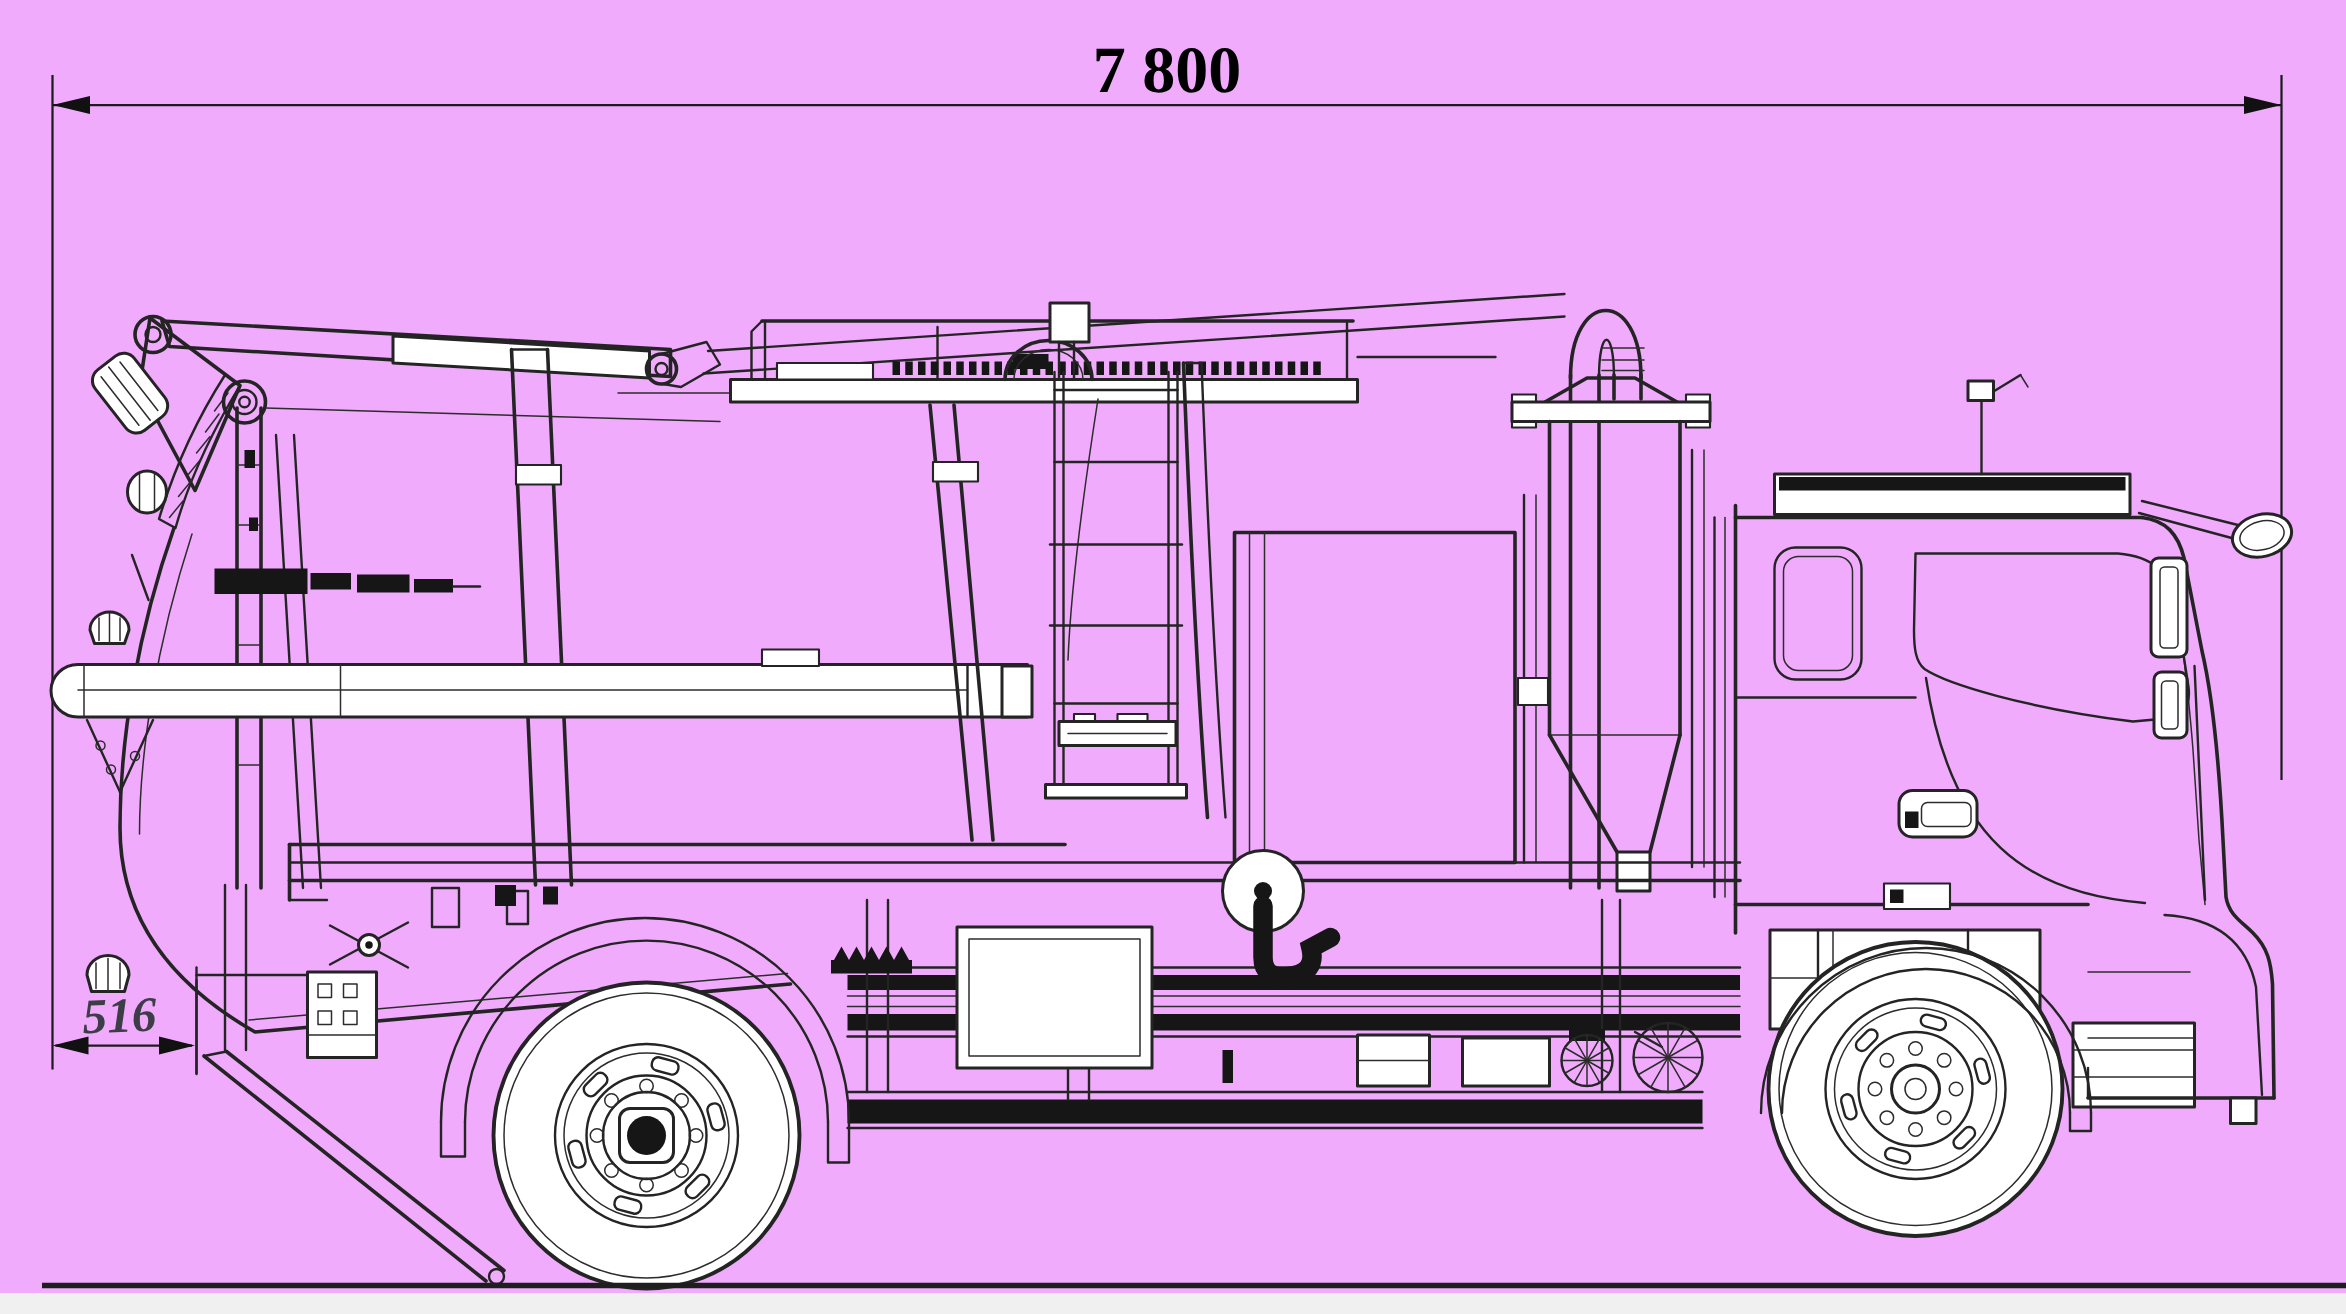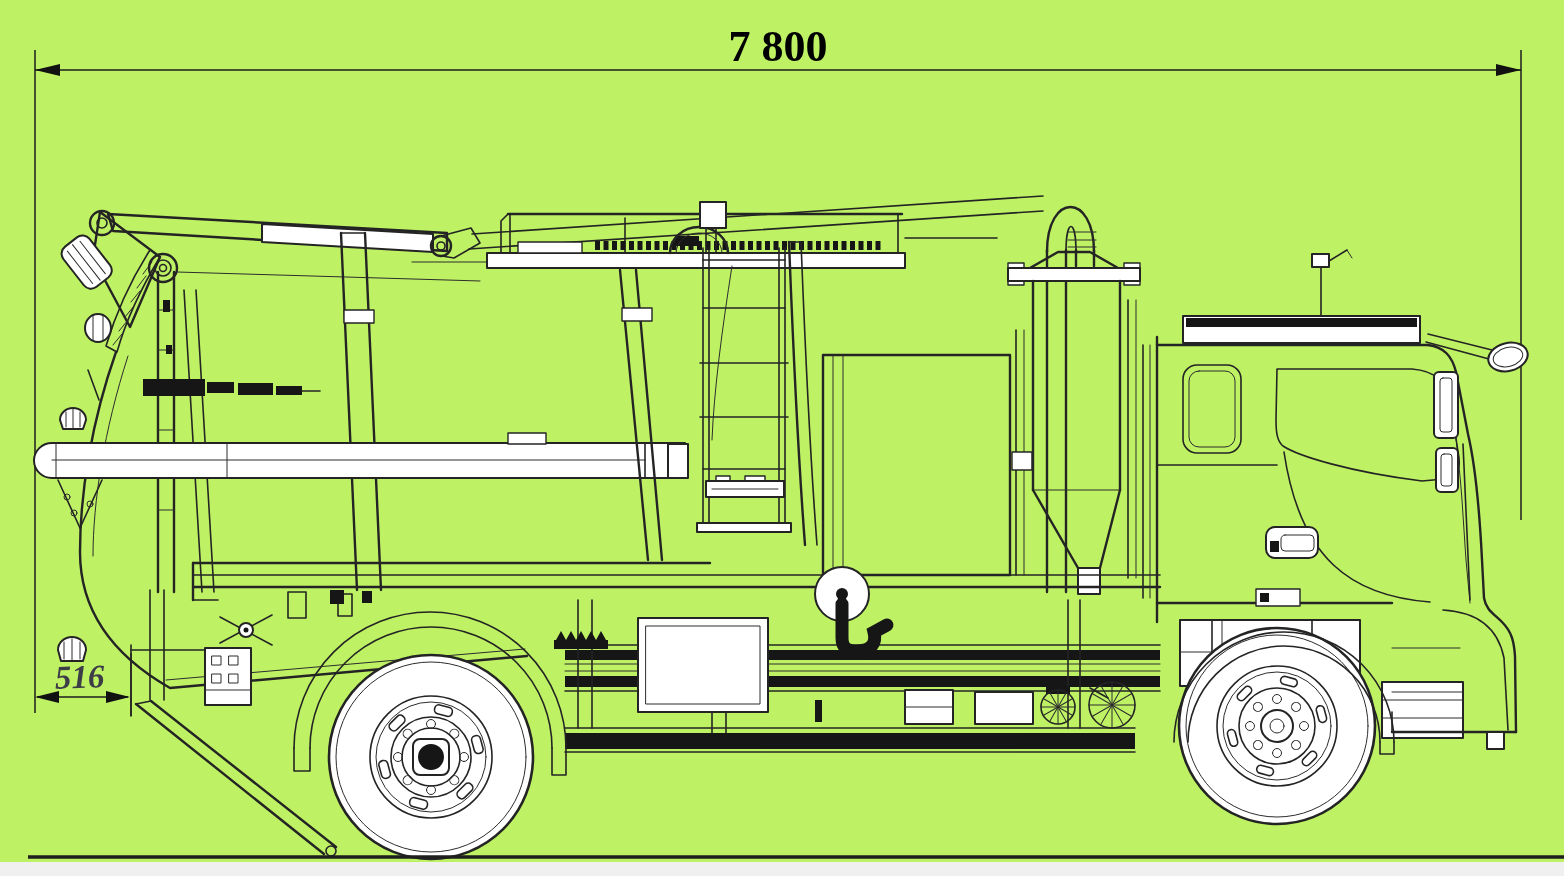--- a/index.html
+++ b/index.html
@@ -1,16 +1,16 @@
 <!DOCTYPE html>
 <html><head>
 <meta charset="utf-8">
 <style>
   html,body{margin:0;padding:0;background:#fff;}
-  .stage{position:relative;width:1564px;height:876px;background:#bef264;overflow:hidden;
+  .stage{position:relative;width:1564px;height:876px;background:#f0abfc;overflow:hidden;
          font-family:"Liberation Serif", serif;text-align:right;}
   svg{display:block}
   .ln{fill:none;stroke:#242424;stroke-width:1.6;stroke-linecap:round;stroke-linejoin:round}
   .ln2{fill:none;stroke:#242424;stroke-width:2.4;stroke-linecap:round;stroke-linejoin:round}
   .thin{fill:none;stroke:#2c2c2c;stroke-width:1;stroke-linecap:round;stroke-linejoin:round}
   .wht{fill:#ffffff;stroke:#242424;stroke-width:2;stroke-linejoin:round}
   .wht1{fill:#ffffff;stroke:#242424;stroke-width:1.4;stroke-linejoin:round}
   .dk{fill:#161616;stroke:none}
   .dim{fill:none;stroke:#1c1c1c;stroke-width:1.5}
   .dimtxt{font-family:"Liberation Serif",serif;font-weight:bold;font-size:44px;fill:#000}

